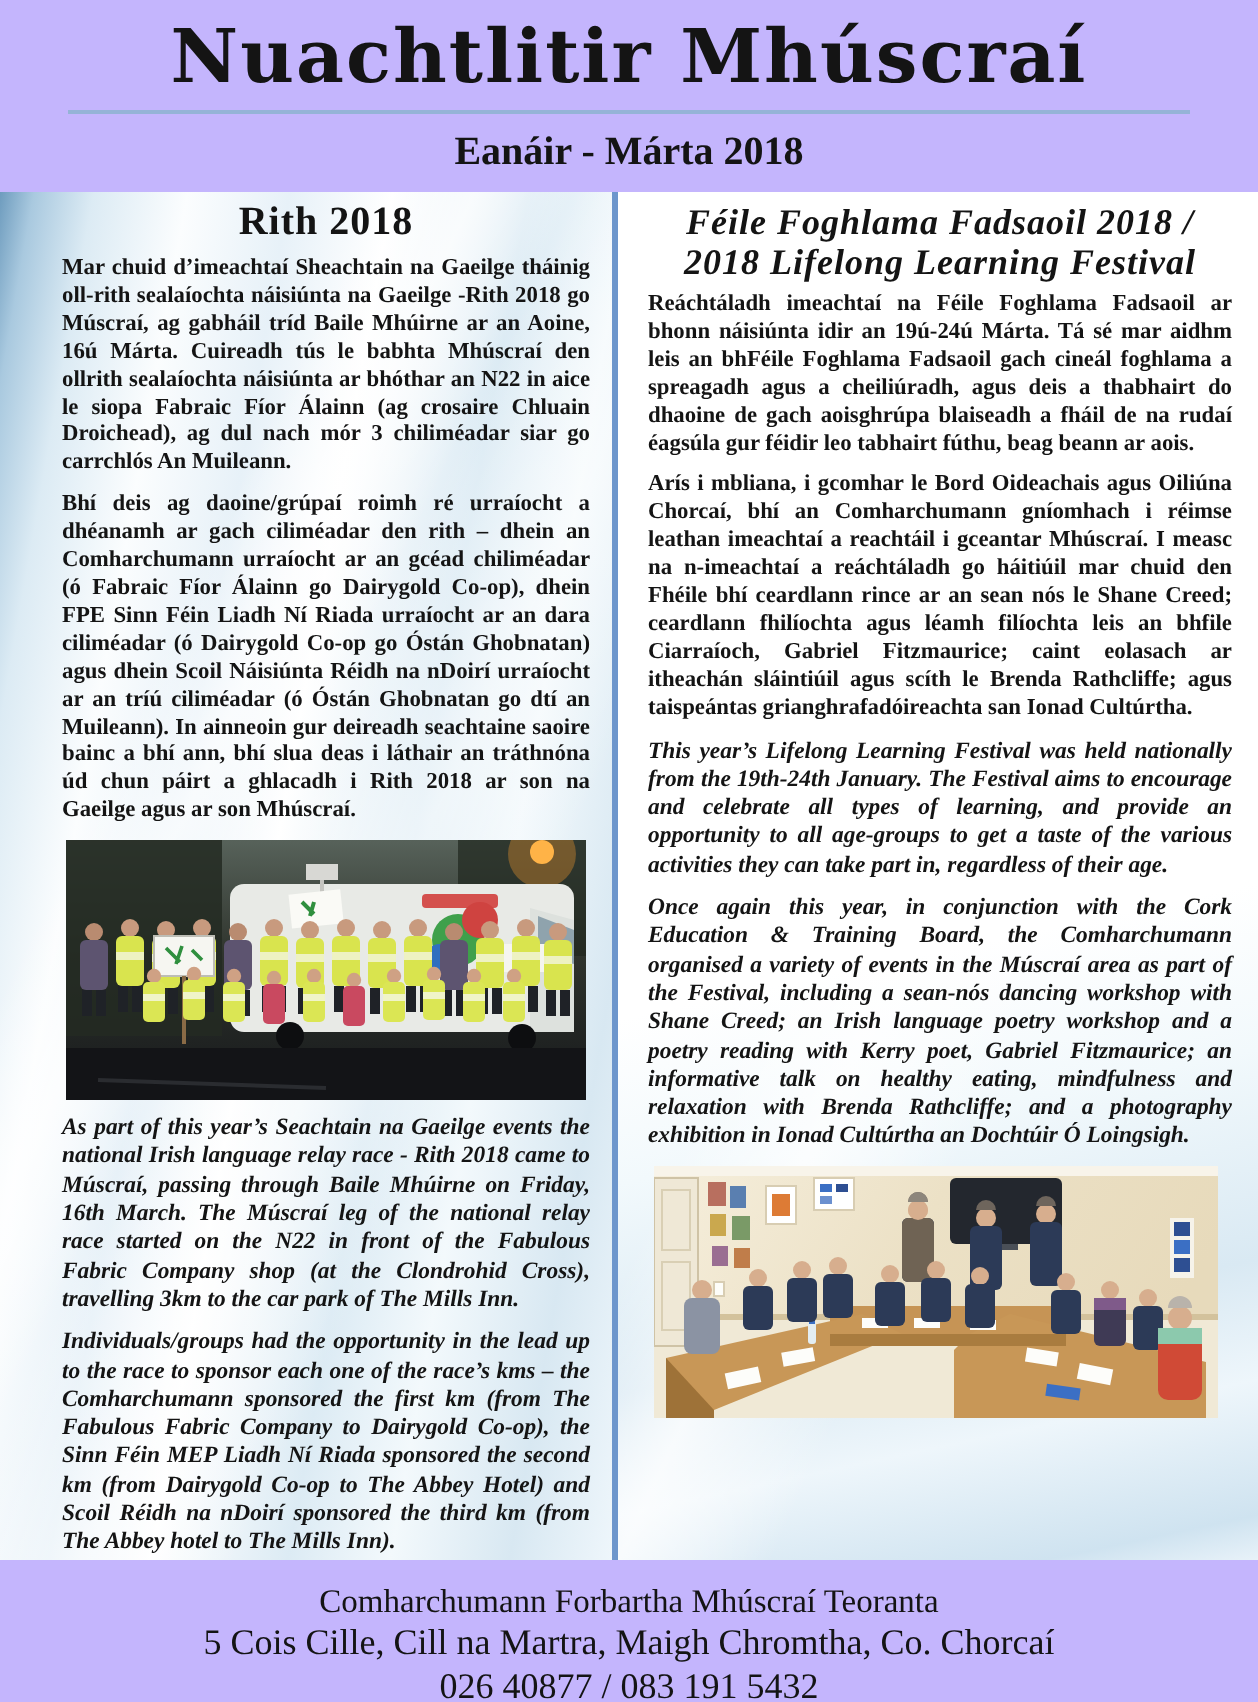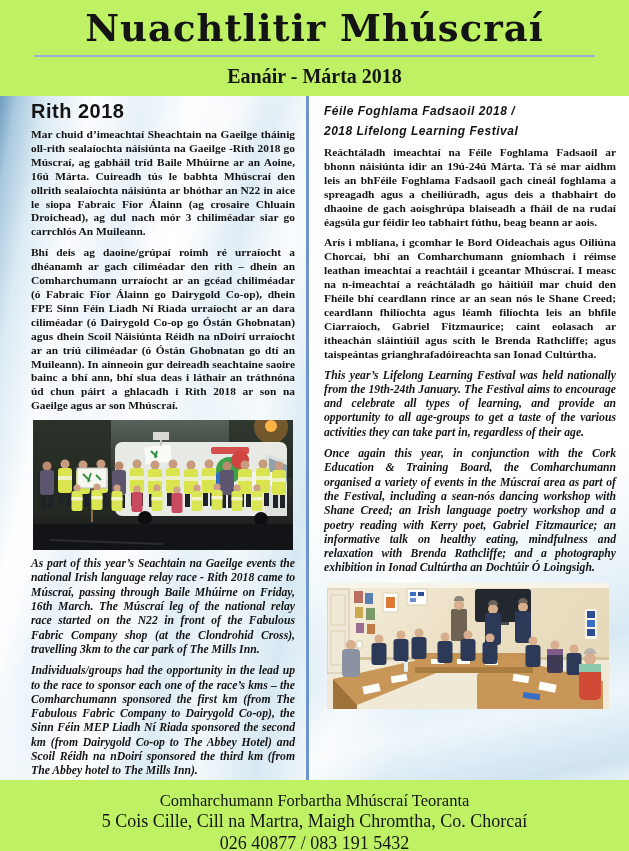--- a/index.html
+++ b/index.html
@@ -1,19 +1,19 @@
 <!DOCTYPE html>
 <html><head>
 <meta charset="utf-8">
 <style>
   * { box-sizing: border-box; }
   html,body { margin:0; padding:0; background:#ffffff; }
   .page {
     width:629px; height:851px; position:relative; overflow:hidden;
-    font-family:"Liberation Serif", serif; color:#141414; background:#bef264;
+    font-family:"Liberation Serif", serif; color:#141414; background:#c4b5fd;
   }
 
   
   .masthead { text-align:center; padding-top:1px; }
   .masthead h1 {
     font-family:"DejaVu Serif", serif; font-weight:700;
     font-size:37px; line-height:46px; margin:4px 0 4px; letter-spacing:1px;
   }
   .head-rule { height:2px; background:#95b3d7; margin:3px 34px 0; }
   .issue-date { font-size:20px; font-weight:700; margin-top:8px; }
@@ -29,24 +29,24 @@
   }
   .col-divider { width:3px; background:#6d96cc; }
   .col-right {
     flex:1; padding:3px 13px 0 15px;
     background:
       linear-gradient(115deg, rgba(255,255,255,0) 40%, rgba(255,255,255,.75) 50%, rgba(255,255,255,0) 62%),
       linear-gradient(168deg, #ffffff 0%, #ffffff 55%, #f2f9fc 66%, #d9e9f3 80%, #eef6fb 88%, #cfe3f0 97%, #e8f2f9 100%);
   }
 
   .col h2 {
-    font-family:Liberation Sans, sans-serif; font-weight:700; 
+    font-family:Liberation Serif, serif; font-weight:700; text-align:center;
     font-size:20px; line-height:21px; margin:2px 0 6px; letter-spacing:.5px;
   }
-  .col-right h2 { font-size:12px; font-style:italic; line-height:20px; margin-bottom:5px; }
+  .col-right h2 { font-size:18px; font-style:italic; line-height:20px; margin-bottom:5px; }
 
   .col p {
     font-size:11.4px; line-height:13.9px; text-align:justify;
     margin:0 0 7px; text-justify:inter-word;font-weight:bold;
   }
   .col p.it { font-style:italic; font-size:11.7px; line-height:14.3px; }
 
   figure { margin:4px 0 7px; padding:0; line-height:0; }
   figure svg { display:block; }
   .photo-left { margin-left:2px; }

